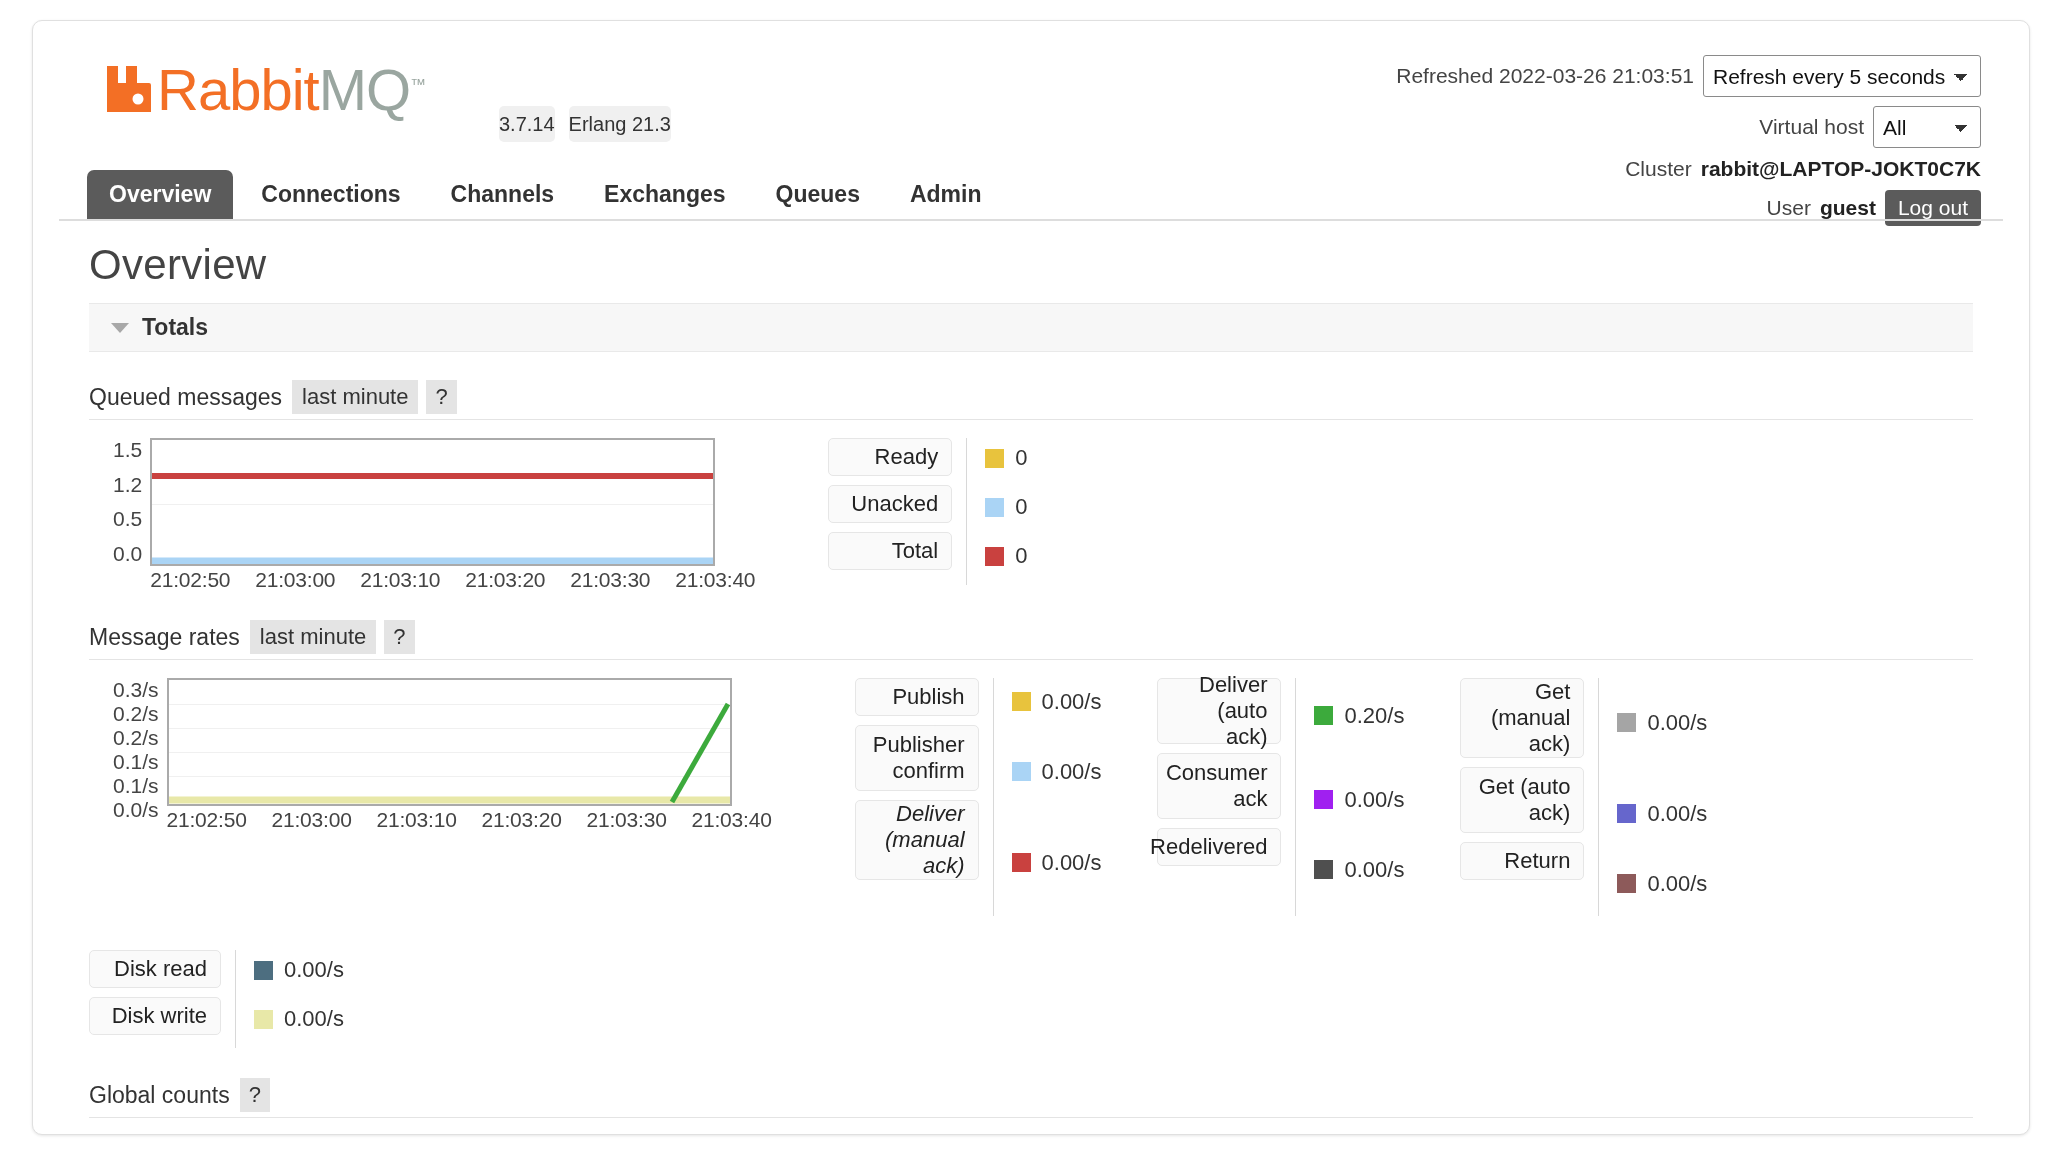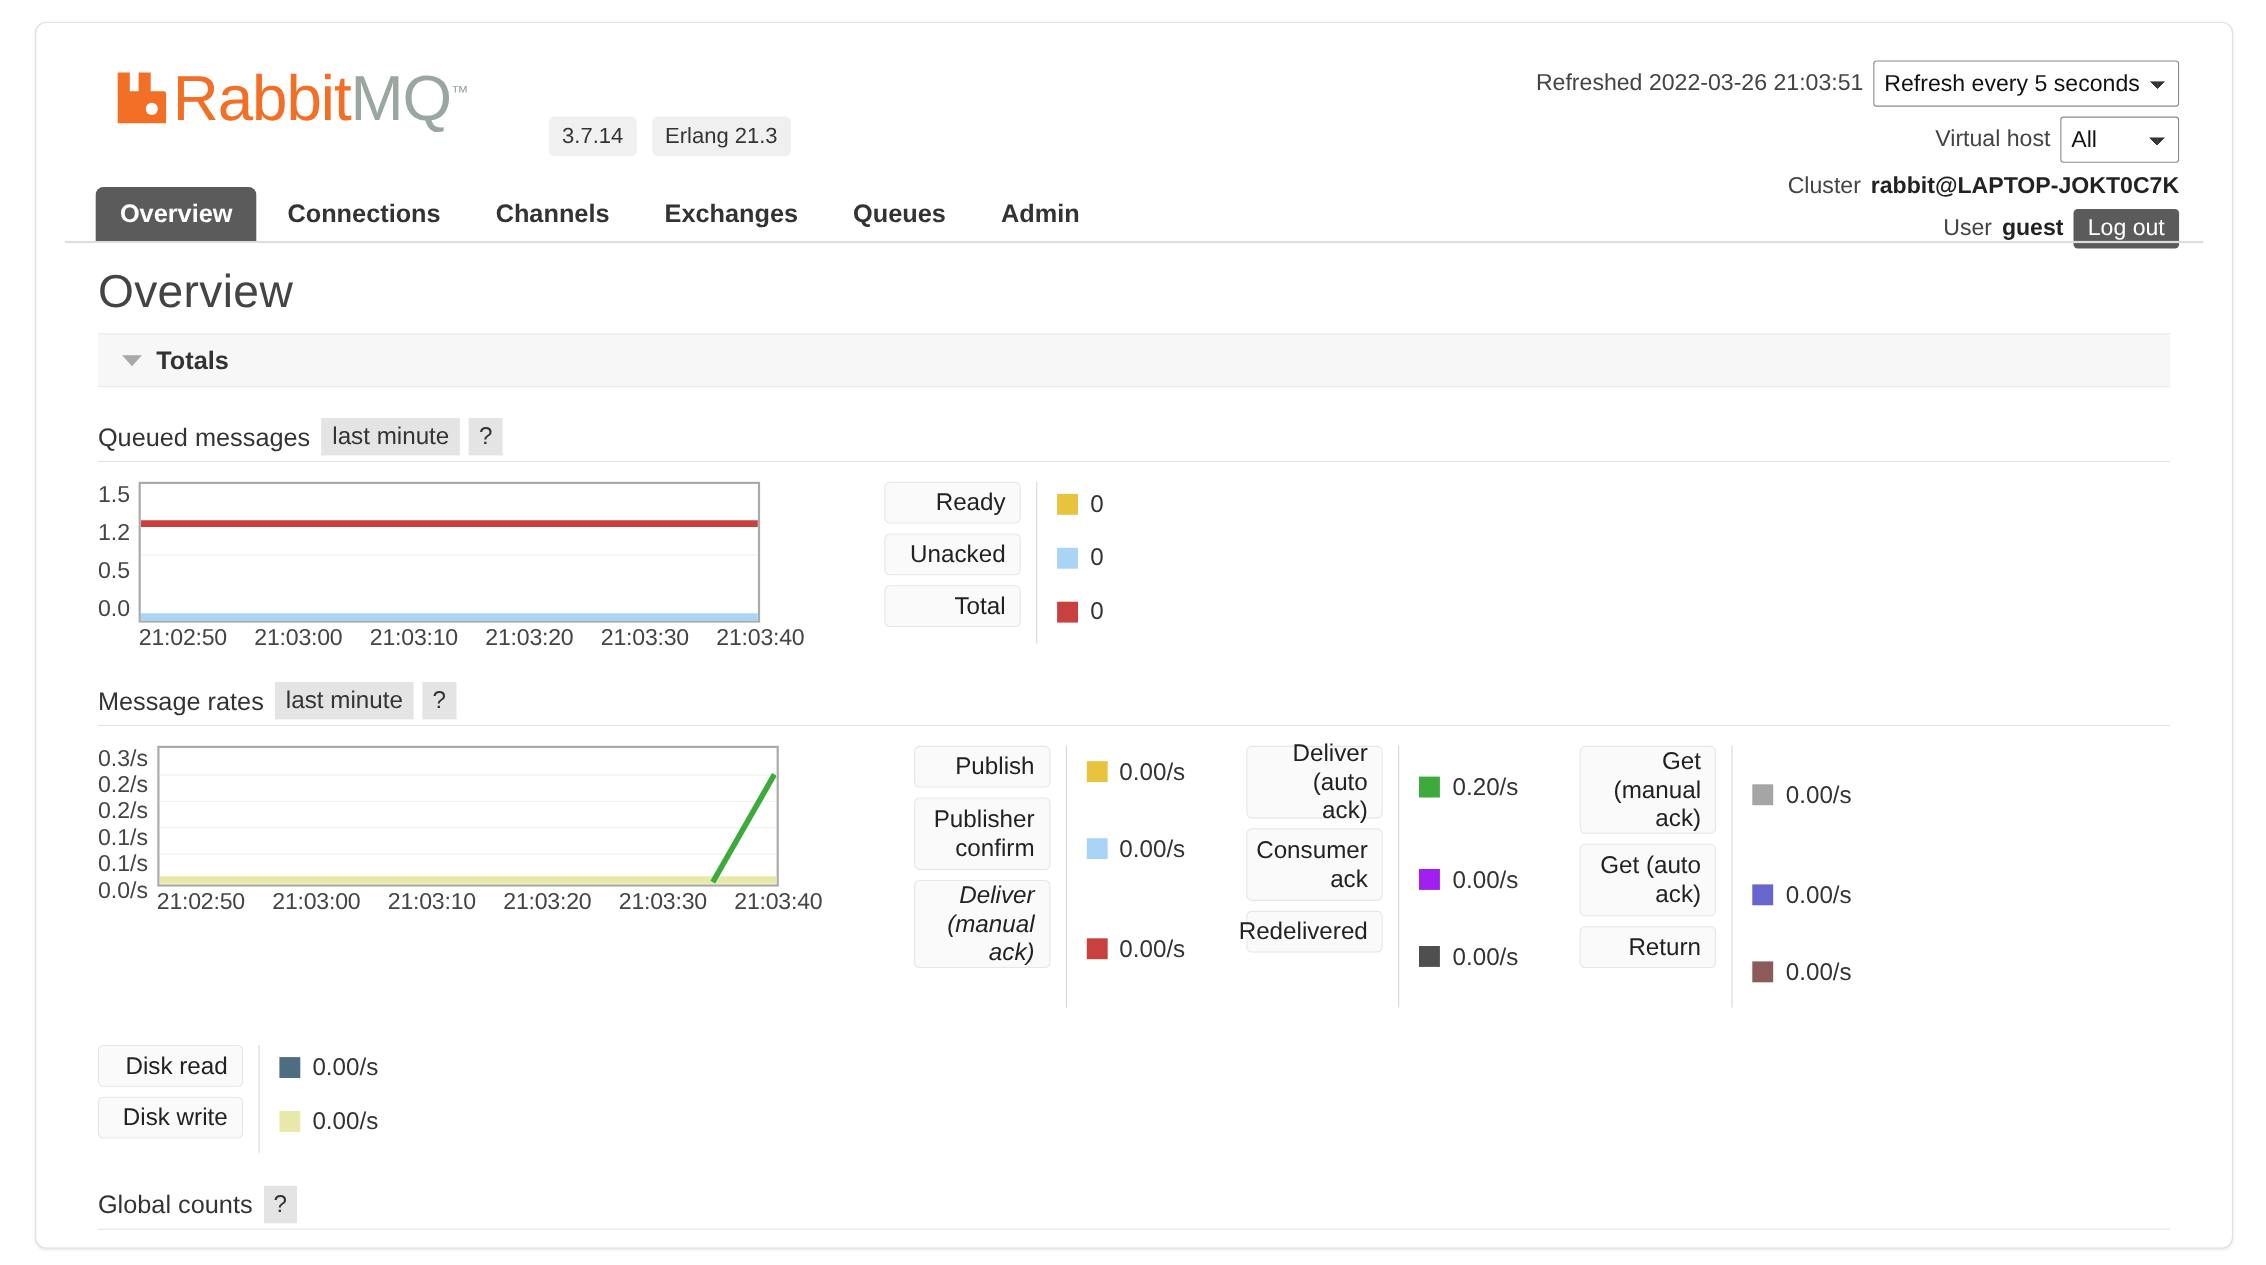--- a/index.html
+++ b/index.html
@@ -27,21 +27,21 @@
   .logo-wrap { position: absolute; left: 42px; top: 40px; display: flex; align-items: flex-end; }
   .logo-mark { width: 52px; height: 52px; position: relative; margin-right: 4px; }
   .logo-text { font-size: 58px; line-height: 48px; letter-spacing: -1px; font-weight: 400; }
   .logo-rabbit { color: #f36f25; margin-top: 44px; }
   .logo-mq { color: #9aa6a0; }
   .logo-tm { color: #9aa6a0; font-size: 16px; vertical-align: super; }
 
   .version-pills { position: absolute; left: 440px; top: 85px; display: flex; gap: 14px; }
   .pill {
     background: #f0f0f0; color: #333;
-    border-radius: 5px; padding: 6px 12px;
+    border-radius: 5px; padding: 6px 0;
     font-size: 20px; line-height: 1.2;
   }
 
   .hdr-right { position: absolute; right: 22px; top: 34px; text-align: right; color: #444; font-size: 21px; }
   .hdr-row { display: flex; align-items: center; justify-content: flex-end; margin-bottom: 9px; gap: 9px; white-space: nowrap; }
   .hdr-label { color: #444; }
   select.hdr-select {
     font-family: "Liberation Sans", sans-serif;
     font-size: 21px; padding: 4px 34px 4px 9px;
     border: 1px solid #8a8a8a; border-radius: 3px;
@@ -104,21 +104,21 @@
   .sub-head .title { margin-right: 10px; }
   .chip {
     background: #e4e4e4; color: #333;
     padding: 4px 10px; font-size: 22px; cursor: pointer;
   }
   .chip + .chip { margin-left: 8px; }
   .chip.q { padding: 4px 9px; }
 
   
   .chart-block { display: flex; align-items: flex-start; margin-top: 18px; }
-  .chart-area { position: relative; }
+  .chart-area { position: relative; margin-left: 24px; }
   .chart-inner { display: flex; }
   .y-labels {
     display: flex; flex-direction: column; justify-content: space-between;
     text-align: right; font-size: 21px; color: #444;
     padding-right: 8px;
   }
   .plot {
     border: 2px solid #aaa; background: #fff;
     position: relative;
   }

